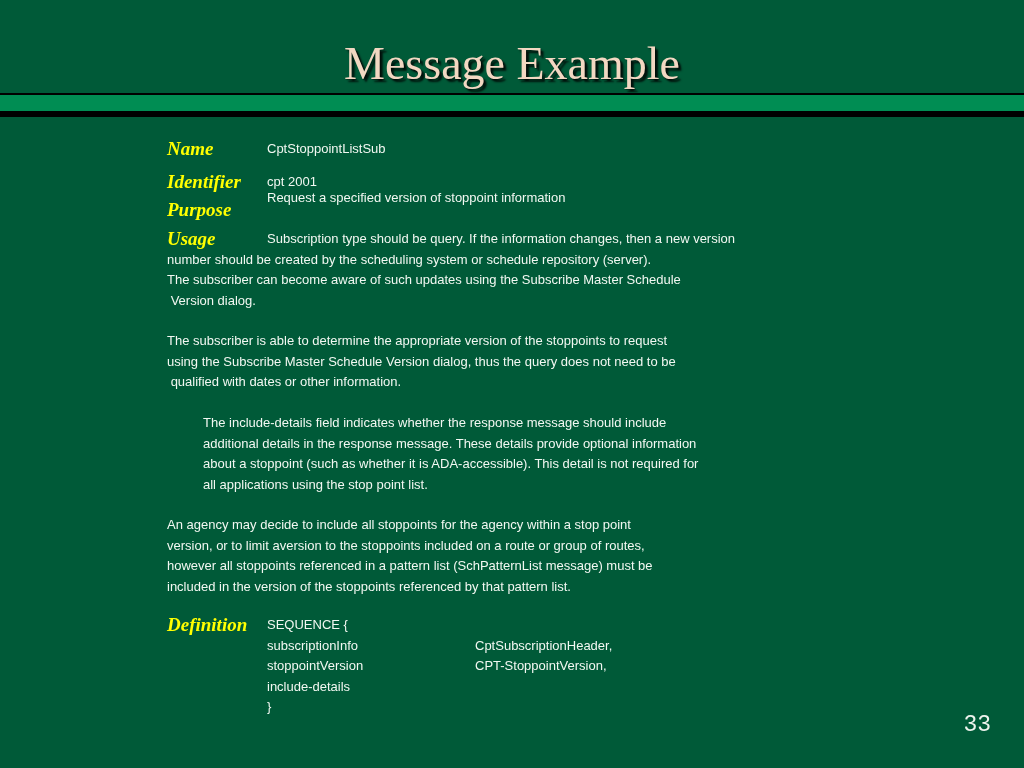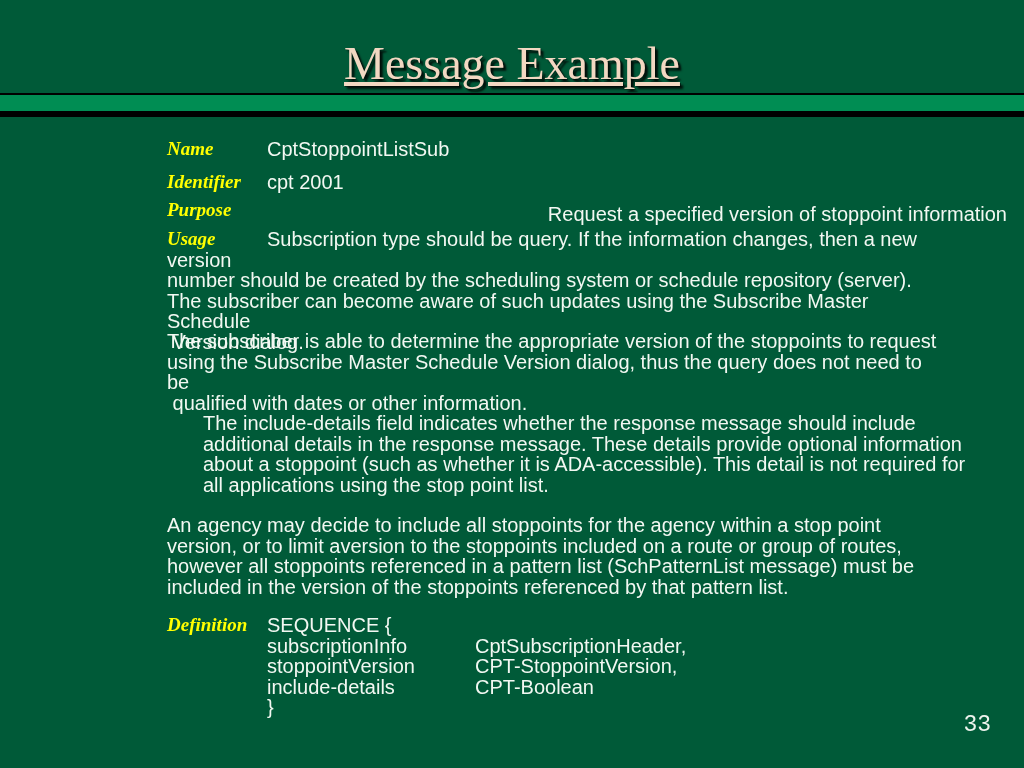--- a/index.html
+++ b/index.html
@@ -20,35 +20,34 @@
     top: 38px;
     left: 0;
     width: 100%;
     text-align: center;
     font-family: "Liberation Serif", serif;
     font-size: 46px;
     line-height: 52px;
     font-weight: normal;
     color: #F2D8C2;
     text-shadow: 3px 3px 2px rgba(0,0,0,0.8), 1px 1px 1px rgba(0,0,0,0.5);
-    text-decoration: underline;
   }
   .title-stripe {
     position: absolute;
     top: 93px;
     left: 0;
     width: 100%;
     height: 16px;
     background: #008D53;
     border-top: 2px solid #000000;
     border-bottom: 6px solid #000000;
   }
   .body-text {
     color: #F2F8F2;
-    font-size: 20px;
+    font-size: 13px;
     line-height: 20.5px;
   }
   .field-label {
     position: absolute;
     left: 167px;
     font-family: "Liberation Serif", serif;
     font-style: italic;
     font-weight: bold;
     font-size: 19px;
     line-height: 20.5px;
@@ -96,21 +95,21 @@
 
   <div class="title-stripe"></div>
 
   <div class="field-label" style="top:139px;">Name</div>
   <div class="field-value body-text" style="top:139px;">CptStoppointListSub</div>
 
   <div class="field-label" style="top:172px;">Identifier</div>
   <div class="field-value body-text" style="top:172px;">cpt 2001</div>
 
   <div class="field-label" style="top:200px;">Purpose</div>
-  <div class="field-value body-text" style="top:204px;text-align:right;">Request a specified version of stoppoint information</div>
+  <div class="field-value body-text" style="top:188px;">Request a specified version of stoppoint information</div>
 
   <div class="field-label" style="top:229px;">Usage</div>
   <div class="paragraph body-text first-line-indent" style="top:229px;">Subscription type should be query. If the information changes, then a new version
 number should be created by the scheduling system or schedule repository (server).
 The subscriber can become aware of such updates using the Subscribe Master Schedule
  Version dialog.</div>
   <div class="paragraph body-text" style="top:331px;">The subscriber is able to determine the appropriate version of the stoppoints to request
 using the Subscribe Master Schedule Version dialog, thus the query does not need to be
  qualified with dates or other information.</div>
   <div class="paragraph body-text" style="top:413px;margin-left:36px;">The include-details field indicates whether the response message should include
@@ -128,20 +127,19 @@
     <div class="def-row">
       <span>subscriptionInfo</span>
       <span>CptSubscriptionHeader,</span>
     </div>
     <div class="def-row">
       <span>stoppointVersion</span>
       <span>CPT-StoppointVersion,</span>
     </div>
     <div class="def-row">
       <span>include-details</span>
-      <span>CPT-Boolean</span>
     </div>
     <div>}</div>
   </div>
 
   <div class="page-number">33</div>
 
 </div>
 
 </body></html>

